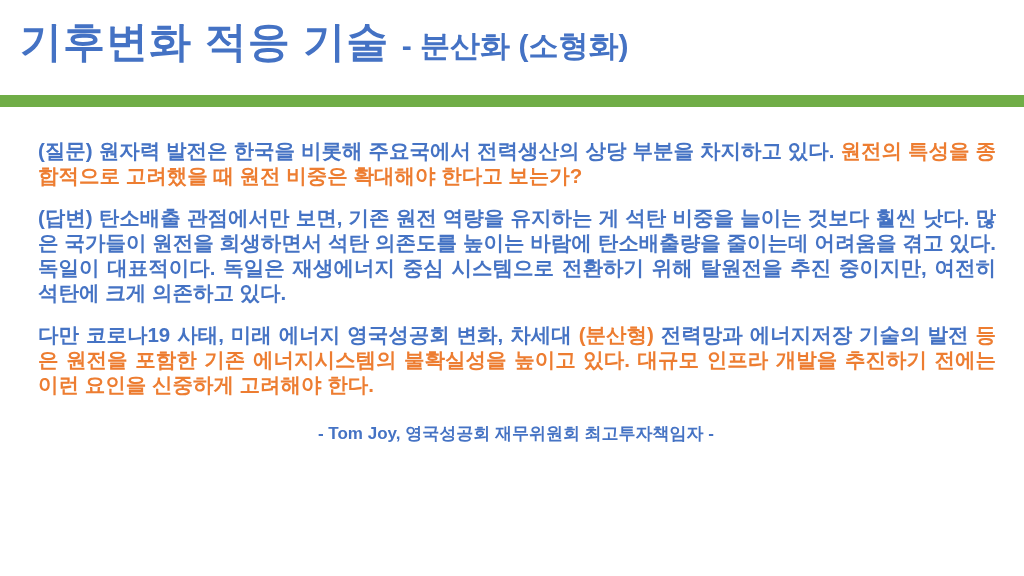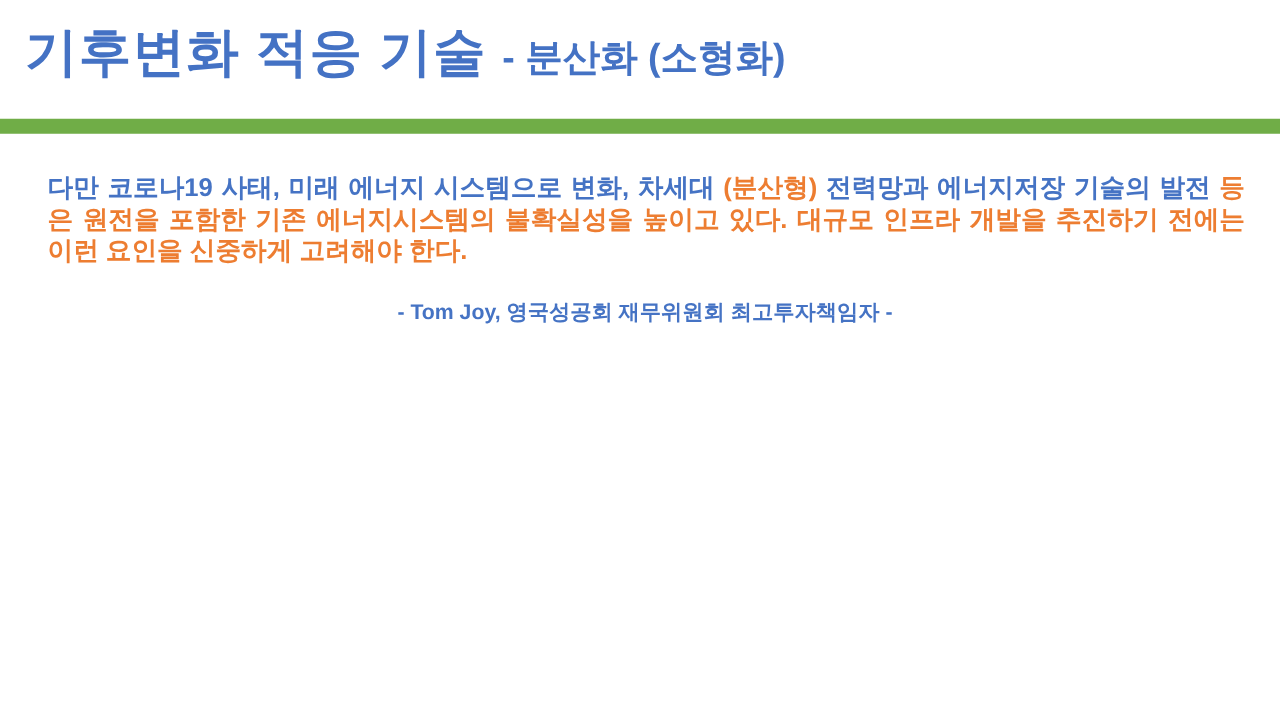--- a/index.html
+++ b/index.html
@@ -89,20 +89,22 @@
 
   <div class="title-row">
     <span class="title-main">기후변화 적응 기술</span>
     <span class="title-sub">- 분산화 (소형화)</span>
   </div>
 
   <div class="divider-bar"></div>
 
   <div class="content">
     <div>
-        <p class="body-para"><span class="seg-blue">다만 코로나19 사태, 미래 에너지 시스템으로 변화, 차세대 </span><span class="seg-orange">(분산형) </span><span class="seg-blue">전력망과 에너지저장 기술의 발전 </span><span class="seg-orange">등은 원전을 포함한 기존 에너지시스템의 불확실성을 높이고 있다. 대규모 인프라 개발을 추진하기 전에는 이런 요인을 신중하게 고려해야 한다.</span></p>
+        <p class="body-para"><span class="seg-blue">(질문) 원자력 발전은 한국을 비롯해 주요국에서 전력생산의 상당 부분을 차지하고 있다. </span><span class="seg-orange">원전의 특성을 종합적으로 고려했을 때 원전 비중은 확대해야 한다고 보는가?</span></p>
+        <p class="body-para"><span class="seg-blue">(답변) 탄소배출 관점에서만 보면, 기존 원전 역량을 유지하는 게 석탄 비중을 늘이는 것보다 훨씬 낫다. 많은 국가들이 원전을 희생하면서 석탄 의존도를 높이는 바람에 탄소배출량을 줄이는데 어려움을 겪고 있다. 독일이 대표적이다. 독일은 재생에너지 중심 시스템으로 전환하기 위해 탈원전을 추진 중이지만, 여전히 석탄에 크게 의존하고 있다.</span></p>
+        <p class="body-para"><span class="seg-blue">다만 코로나19 사태, 미래 에너지 영국성공회 변화, 차세대 </span><span class="seg-orange">(분산형) </span><span class="seg-blue">전력망과 에너지저장 기술의 발전 </span><span class="seg-orange">등은 원전을 포함한 기존 에너지시스템의 불확실성을 높이고 있다. 대규모 인프라 개발을 추진하기 전에는 이런 요인을 신중하게 고려해야 한다.</span></p>
       </div>
 
     <div class="attribution">- Tom Joy, 영국성공회 재무위원회 최고투자책임자 -</div>
   </div>
 
 
 </div>
 
 </body></html>

